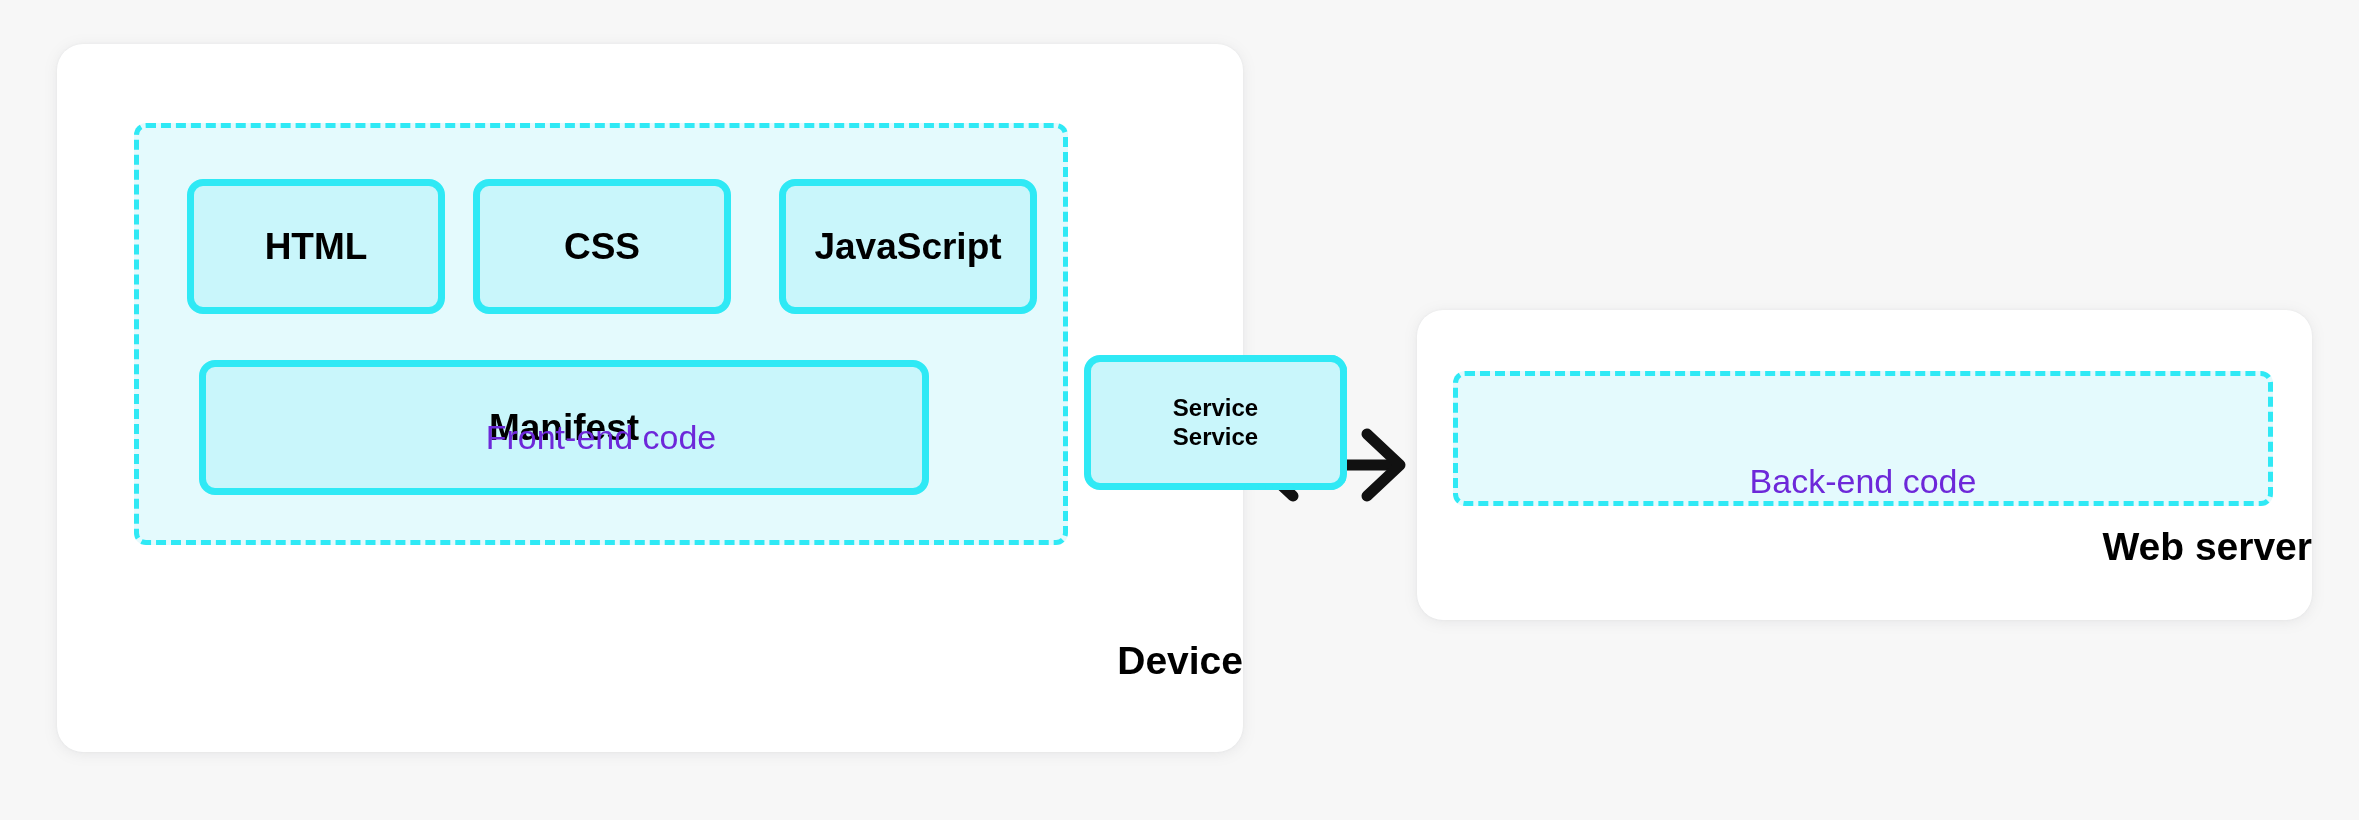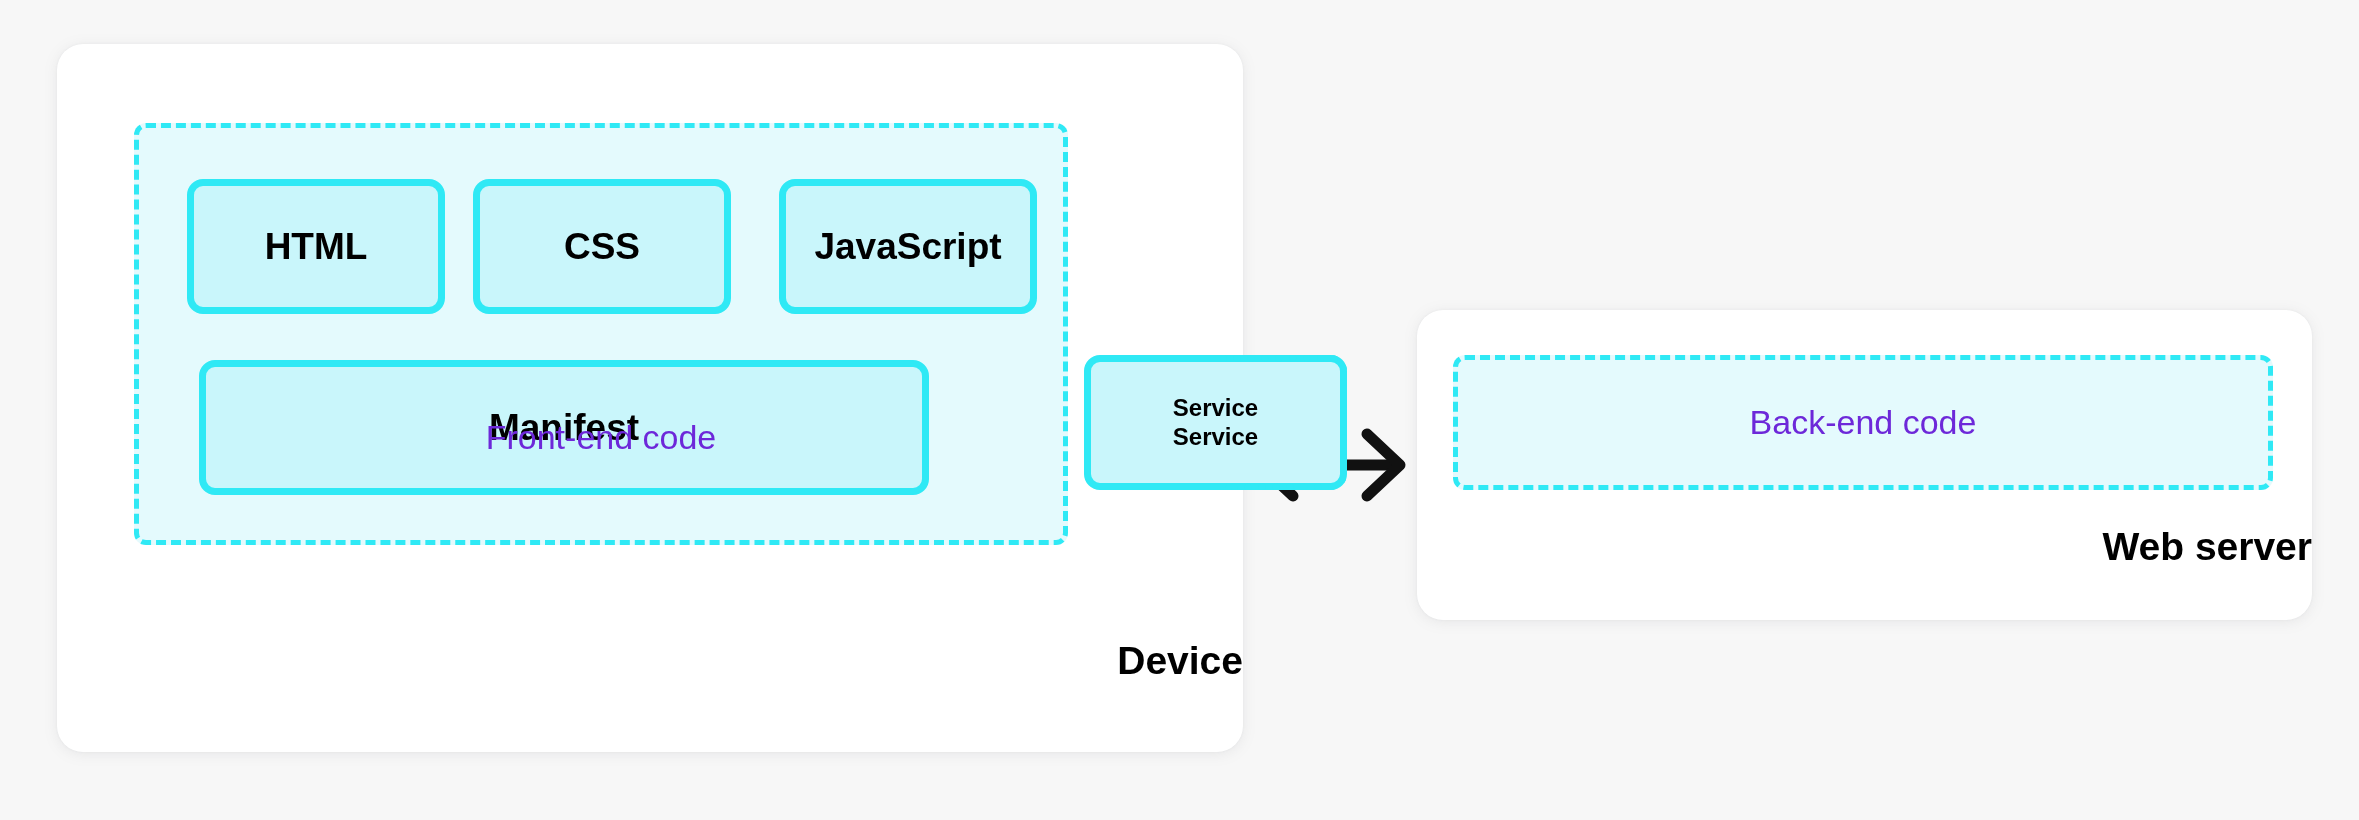--- a/index.html
+++ b/index.html
@@ -38,24 +38,24 @@
     border: 5px dashed #2fe9f5;
     border-radius: 12px;
   }
 
   #frontend-zone {
     left: 77px;  top: 79px;
     width: 934px; height: 422px;
   }
 
   #backend-zone {
-    left: 36px;  top: 45px;
+    left: 36px;  top: 61px;
     width: 820px; height: 135px;
     display: flex;
-    align-items: center;
+    align-items: flex-end;
     justify-content: center;
   }
 
   
   .asset-box {
     position: absolute;
     background: #c9f6fb;
     border: 7px solid #2fe9f5;
     border-radius: 16px;
     display: flex;

